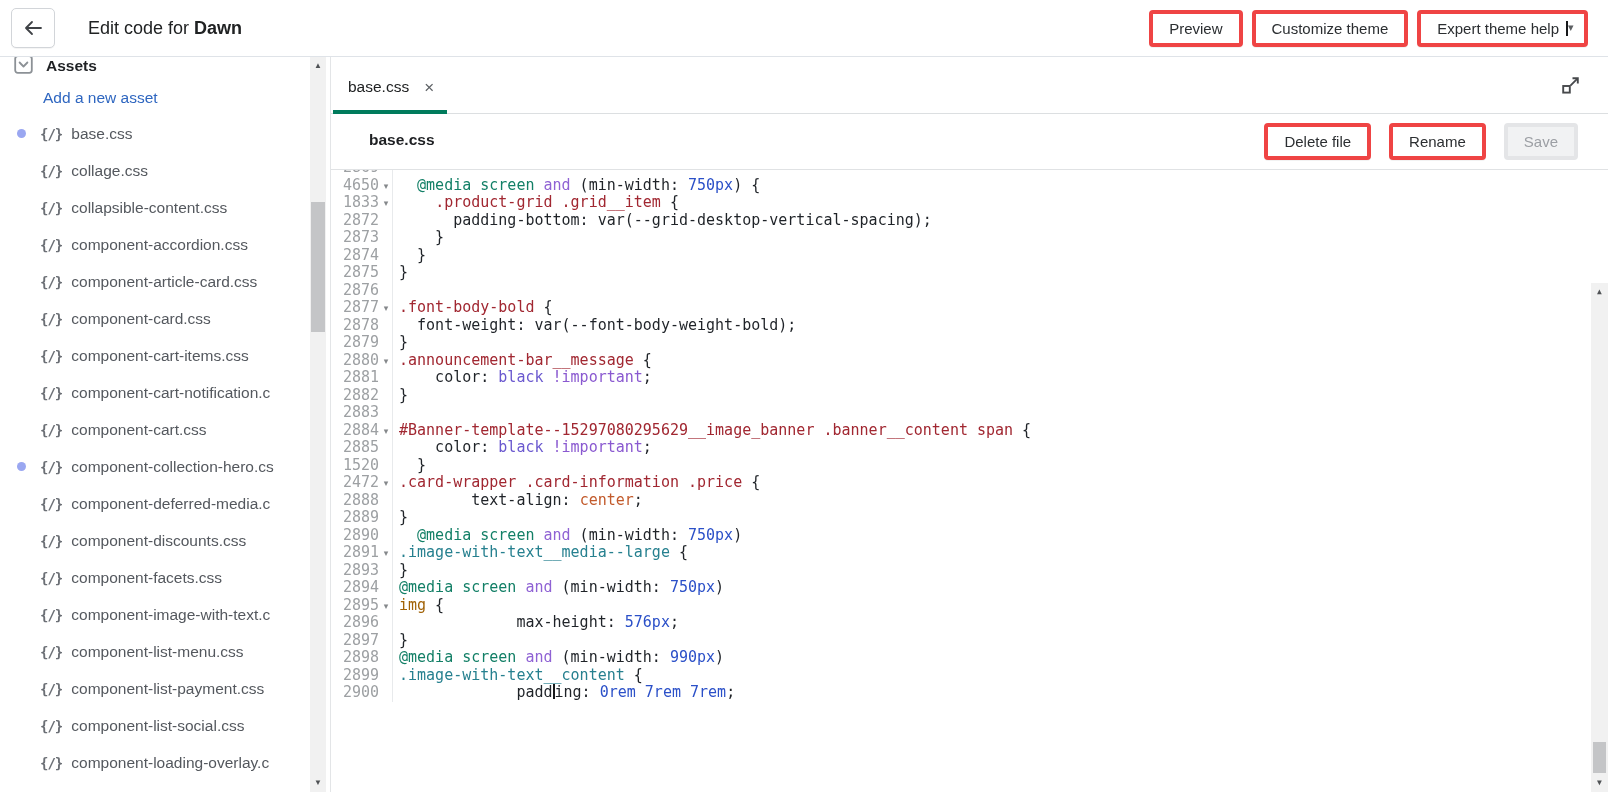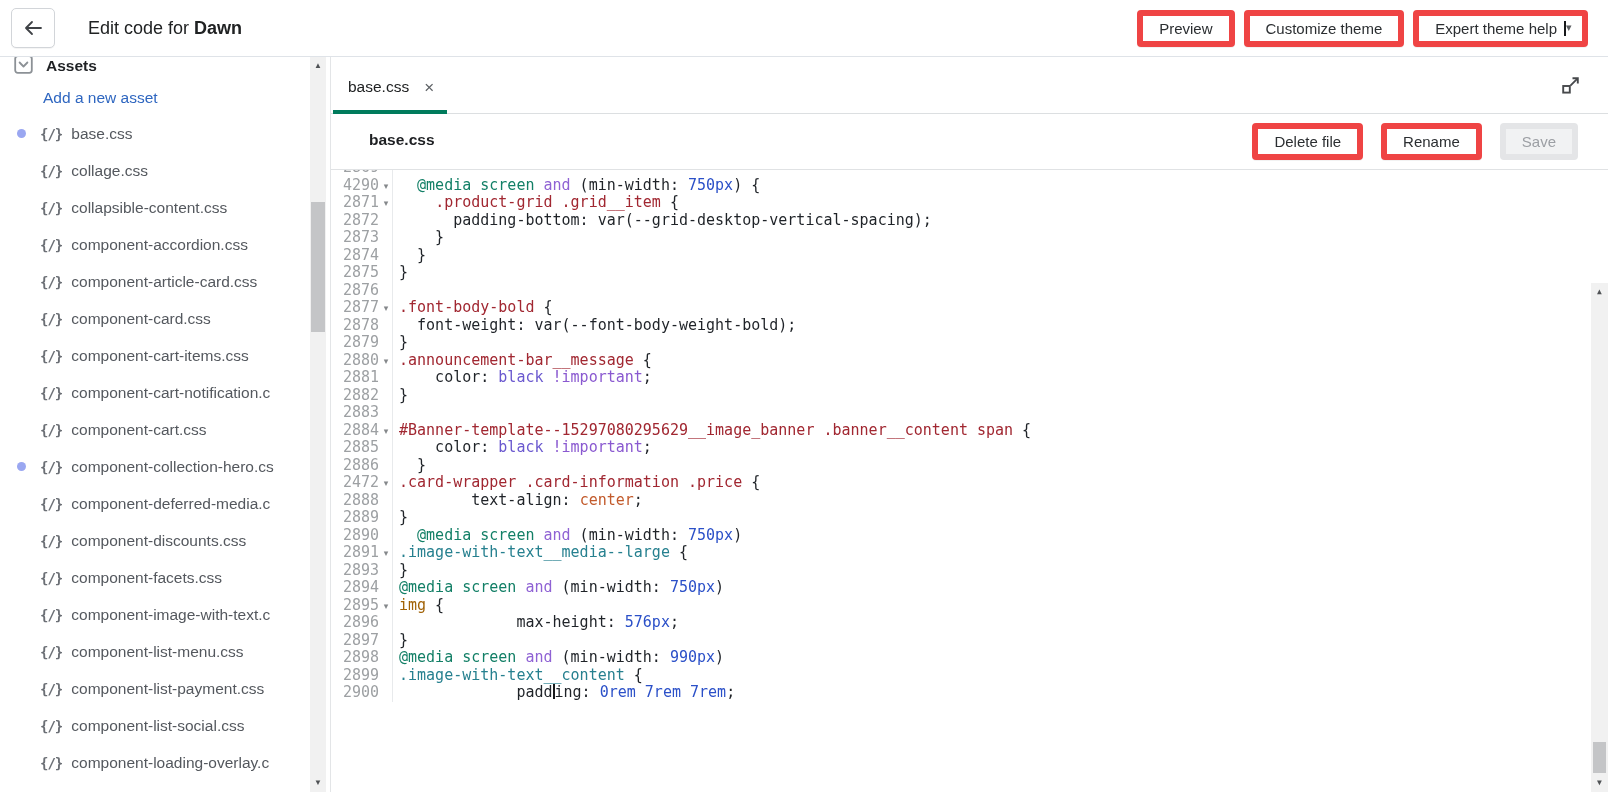--- a/index.html
+++ b/index.html
@@ -9,21 +9,21 @@
   
   .topbar { position:absolute; top:0; left:0; width:1608px; height:57px; background:#fff;
             border-bottom:1px solid #dfe3e8; z-index:30; }
   .back-btn { position:absolute; left:11px; top:8px; width:44px; height:40px; background:#fff;
               border:1px solid #d2d5d9; border-radius:5px; cursor:pointer; display:flex;
               align-items:center; justify-content:center; box-shadow:0 1px 0 rgba(0,0,0,.04); }
   .back-btn svg { display:block; }
   .page-title { position:absolute; left:88px; top:18px; font-size:18px; color:#202223; }
   .page-title b { font-weight:bold; }
   .topbar-actions { position:absolute; right:20px; top:10px; display:flex; gap:9px; }
-  .btn { height:37px; background:#fff; border:6px solid #ef4444; border-radius:4px;
+  .btn { height:37px; background:#fff; border:4px solid #ef4444; border-radius:4px;
          font-family:"Liberation Sans",sans-serif; font-size:15px; color:#2b2e31;
          padding:0 16px; cursor:pointer; box-shadow:0 1px 0 rgba(0,0,0,.05);
          display:flex; align-items:center; gap:7px; white-space:nowrap; }
   .btn .caret { font-size:11px; color:#5c5f62; }
 
   
   .sidebar { position:absolute; top:57px; left:0; width:310px; bottom:0; overflow:hidden; background:#fff; }
   .sidebar-inner { margin-top:-6px; }
   .assets-header { height:30px; display:flex; align-items:center; gap:13px; padding-left:14px;
                    font-weight:bold; font-size:15.5px; color:#1f2124; }
@@ -233,28 +233,28 @@
     <div class="lines" id="code-lines">
         <div class="cl">
           <div class="gut">
             <span class="gnum">2869</span>
             <span class="gfold"></span>
           </div>
           <div class="ctxt"></div>
         </div>
         <div class="cl">
           <div class="gut">
-            <span class="gnum">4290</span>
+            <span class="gnum">4650</span>
             <span class="gfold">▾</span>
           </div>
           <div class="ctxt"><span style="color: rgb(31, 35, 40);">  </span><span style="color: rgb(18, 127, 102);">@media</span><span style="color: rgb(31, 35, 40);"> </span><span style="color: rgb(18, 127, 102);">screen</span><span style="color: rgb(31, 35, 40);"> </span><span style="color: rgb(143, 98, 212);">and</span><span style="color: rgb(31, 35, 40);"> (min-width: </span><span style="color: rgb(43, 80, 200);">750px</span><span style="color: rgb(31, 35, 40);">) {</span></div>
         </div>
         <div class="cl">
           <div class="gut">
-            <span class="gnum">2871</span>
+            <span class="gnum">1833</span>
             <span class="gfold">▾</span>
           </div>
           <div class="ctxt"><span style="color: rgb(31, 35, 40);">    </span><span style="color: rgb(161, 39, 49);">.product-grid .grid__item</span><span style="color: rgb(31, 35, 40);"> {</span></div>
         </div>
         <div class="cl">
           <div class="gut">
             <span class="gnum">2872</span>
             <span class="gfold"></span>
           </div>
           <div class="ctxt"><span style="color: rgb(31, 35, 40);">      padding-bottom: var(--grid-desktop-vertical-spacing);</span></div>
@@ -345,21 +345,21 @@
         </div>
         <div class="cl">
           <div class="gut">
             <span class="gnum">2885</span>
             <span class="gfold"></span>
           </div>
           <div class="ctxt"><span style="color: rgb(31, 35, 40);">    color: </span><span style="color: rgb(106, 88, 207);">black</span><span style="color: rgb(31, 35, 40);"> </span><span style="color: rgb(138, 89, 208);">!important</span><span style="color: rgb(31, 35, 40);">;</span></div>
         </div>
         <div class="cl">
           <div class="gut">
-            <span class="gnum">2886</span>
+            <span class="gnum">1520</span>
             <span class="gfold"></span>
           </div>
           <div class="ctxt"><span style="color: rgb(31, 35, 40);">  }</span></div>
         </div>
         <div class="cl">
           <div class="gut">
             <span class="gnum">2472</span>
             <span class="gfold">▾</span>
           </div>
           <div class="ctxt"><span style="color: rgb(161, 39, 49);">.card-wrapper .card-information .price</span><span style="color: rgb(31, 35, 40);"> {</span></div>

